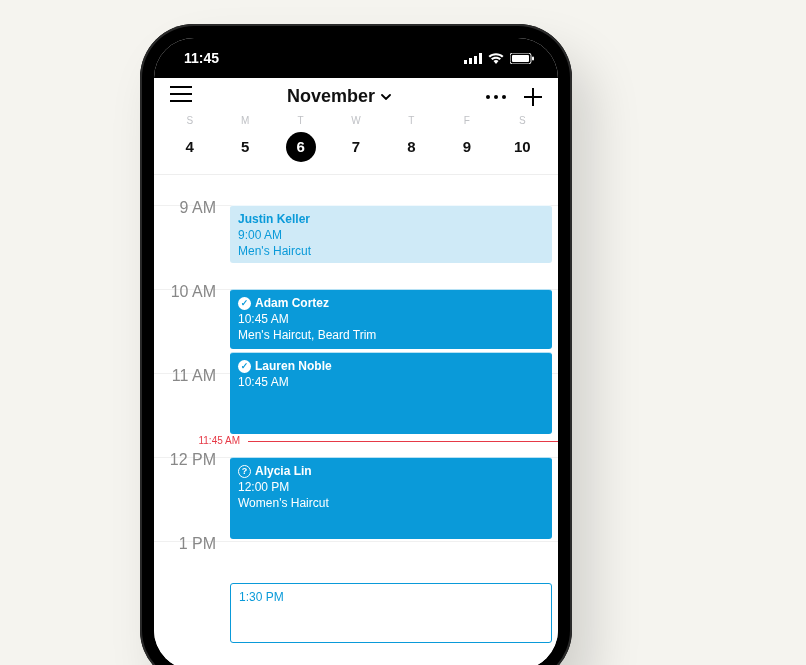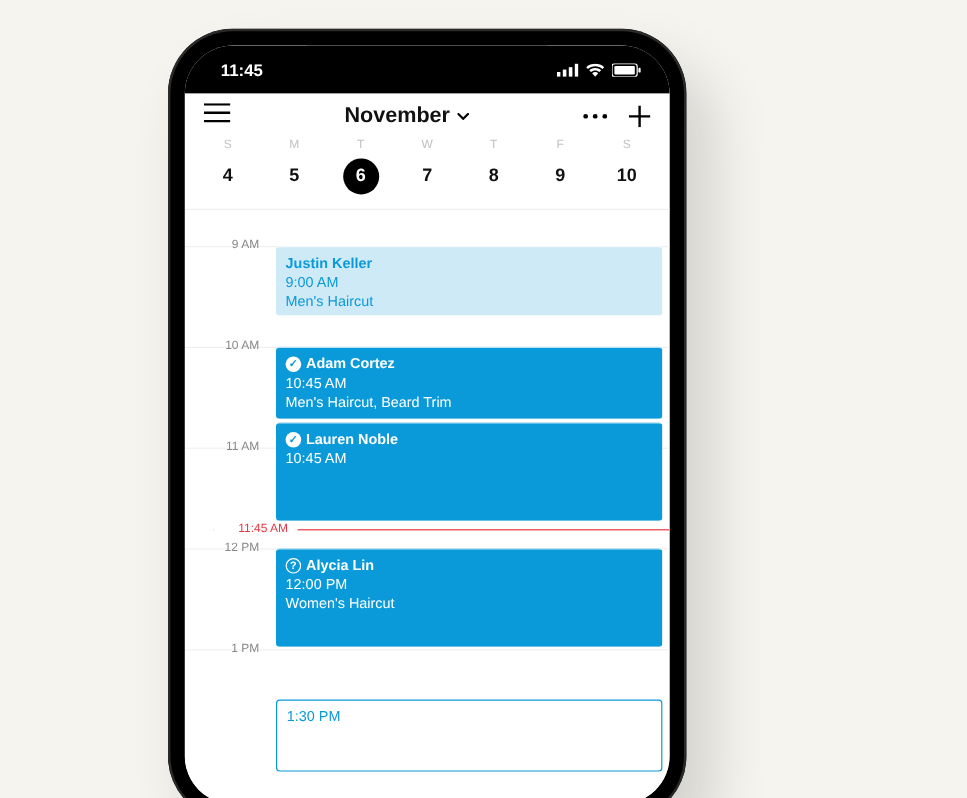--- a/index.html
+++ b/index.html
@@ -107,21 +107,21 @@
     position: absolute;
     left: 0; right: 0;
     height: 84px;
     border-top: 1px solid #f0f0f0;
   }
   .hour-label {
     position: absolute;
     left: 0;
     width: 70px;
     text-align: right;
-    font-size: 10px;
+    font-size: 16px;
     color: #888;
     top: -7px;
     padding-right: 8px;
   }
   .gutter-line {
     position: absolute;
     left: 72px; top: 0; bottom: 0;
     width: 1px;
     background: transparent;
   }

